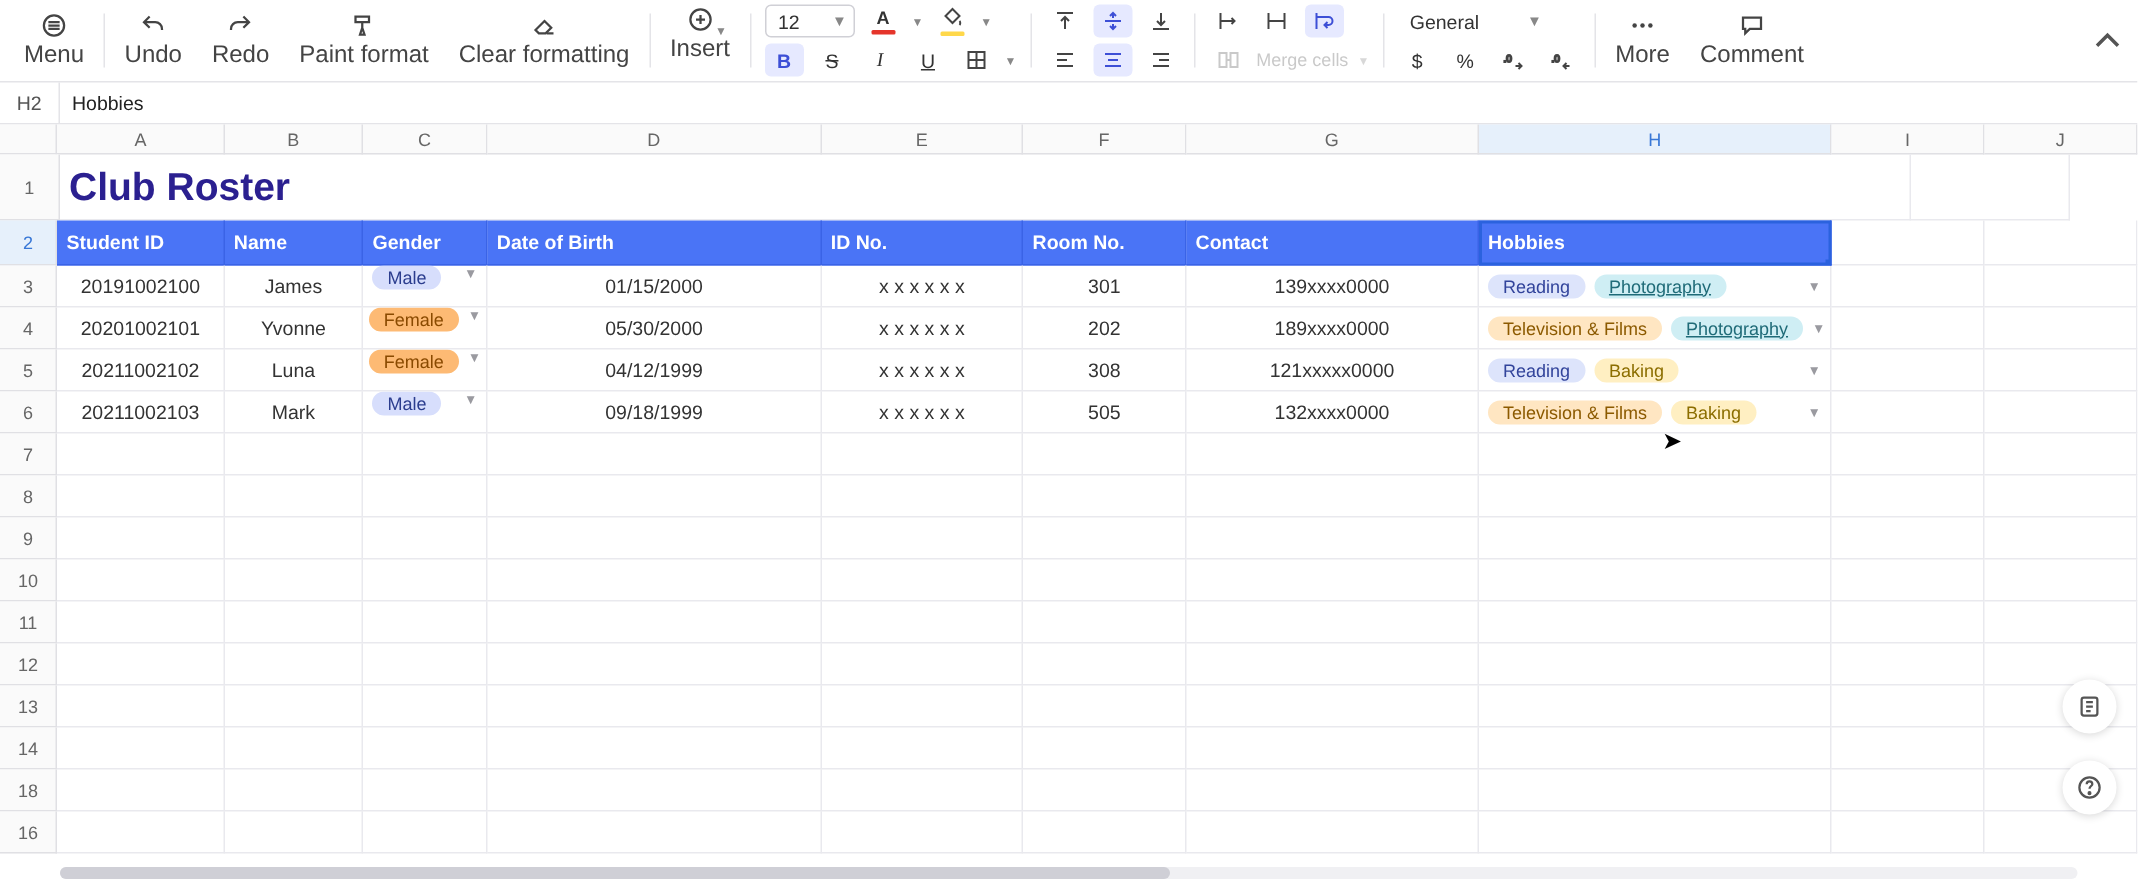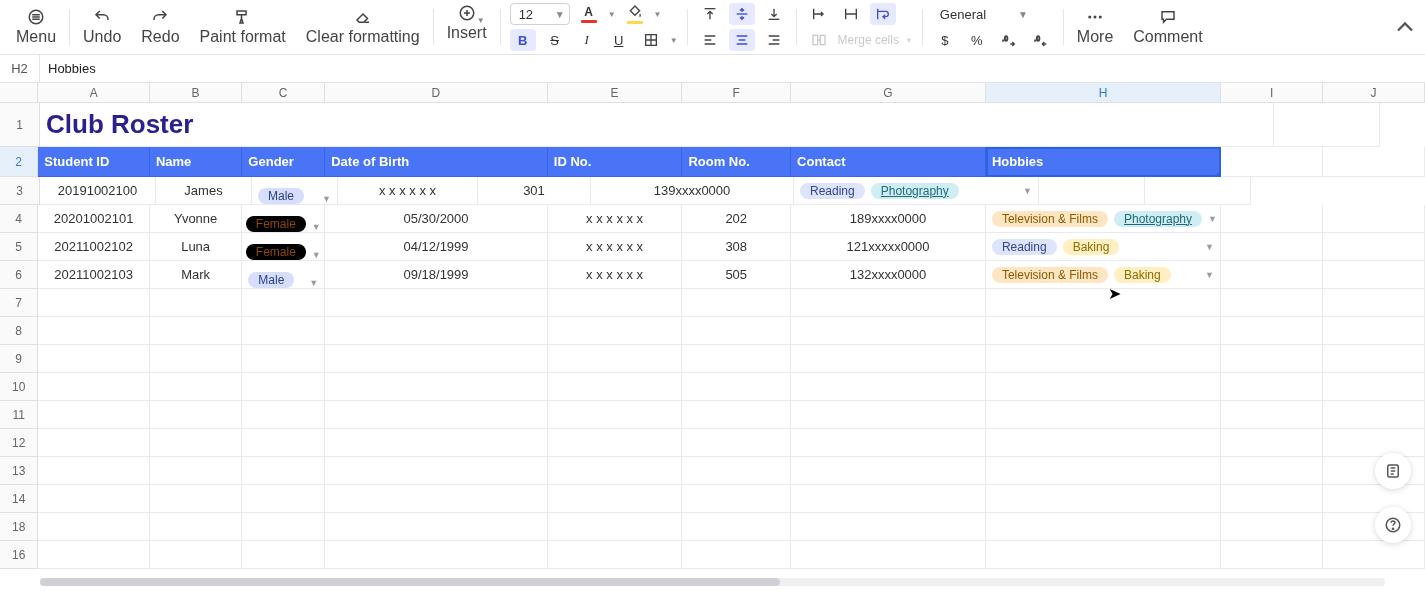--- a/index.html
+++ b/index.html
@@ -39,24 +39,24 @@
   
   .c-A{width:116px;} .c-B{width:96px;} .c-C{width:86px;} .c-D{width:232px;} .c-E{width:140px;} .c-F{width:113px;} .c-G{width:203px;} .c-H{width:245px;} .c-I{width:106px;} .c-J{width:106px;} .r-h44{height:44px;} .r-h30{height:30px;} .r-h28{height:28px;}
   
   .titlecell { font-size: 26px; font-weight: 700; color:#2b2090; border-right:none; }
   
   .hdrcell { background:#4a74f6; color:#fff; font-weight:600; justify-content:flex-start; border-right:1px solid #3a63e6; border-bottom:1px solid #3a63e6;}
   .hdrcell.sel-outline { outline:2px solid #2b62de; outline-offset:-2px; position:relative; }
   .sel-handle{position:absolute; right:-3px; bottom:-3px; width:6px; height:6px; background:#2b62de;}
   
   .center { justify-content:center; }
-  .gender-pill { display:flex; align-items:flex-end; gap:6px; }
+  .gender-pill { display:flex; align-items:flex-start; gap:6px; }
   .pill { border-radius: 10px; padding: 1px 10px; font-size: 12px; }
   .pill.male { background:#d7defc; color:#2b3d8e; }
-  .pill.female { background:#000000; color:#8a4a00; }
+  .pill.female { background:#fdba74; color:#8a4a00; }
   .pill.reading { background:#dde4fb; color:#32449b;}
   .pill.photo { background:#cfeef4; color:#1f6b78;text-decoration:underline;}
   .pill.tv { background:#ffe6c2; color:#8c5a00;}
   .pill.baking { background:#ffefc2; color:#8c6e00;}
   .dd-arrow { font-size:9px; color:#9a9aa0; margin-left:auto; }
   .hobby-cell{gap:6px;}
   
   .float-btn { position:absolute; right:14px; width:36px; height:36px; border-radius:50%; background:#fff; box-shadow:0 1px 6px rgba(0,0,0,.16); display:flex; align-items:center; justify-content:center; cursor:pointer;}
   .float-btn svg{width:18px;height:18px;}
   .float1{top:370px;} .float2{top:424px;}
@@ -385,20 +385,21 @@
   <div class="row r-h28">
     <div class="rowhead">
             <span>3</span>
           </div>
     <div class="cell c-A center">20191002100</div>
     <div class="cell c-B center">James</div>
     <div class="cell c-C center gender-pill">
             <span class="pill male">Male</span>
             <span class="dd-arrow">▼</span>
           </div>
+    <div class="cell c-D center">01/15/2000</div>
     <div class="cell c-E center">x x x x x x</div>
     <div class="cell c-F center">301</div>
     <div class="cell c-G center">139xxxx0000</div>
     <div class="cell c-H hobby-cell">
             <span class="pill reading">Reading</span>
             <span class="pill photo">Photography</span>
             <span class="dd-arrow">▼</span>
           </div>
     <div class="cell c-I"></div>
     <div class="cell c-J"></div>

